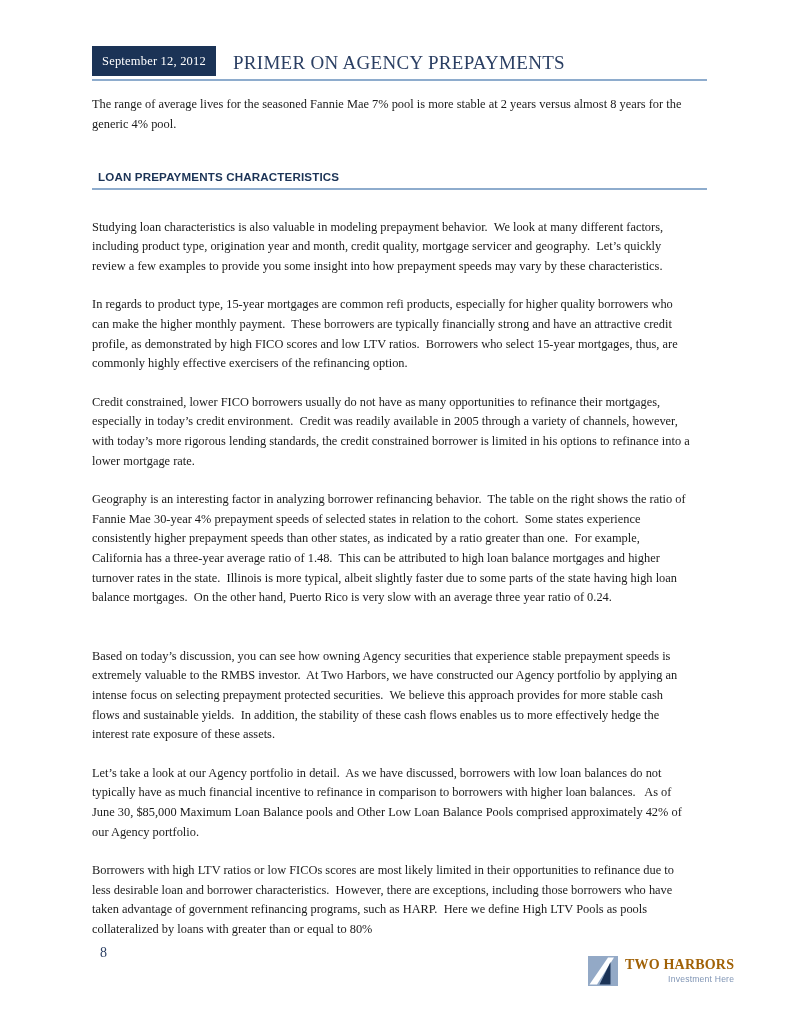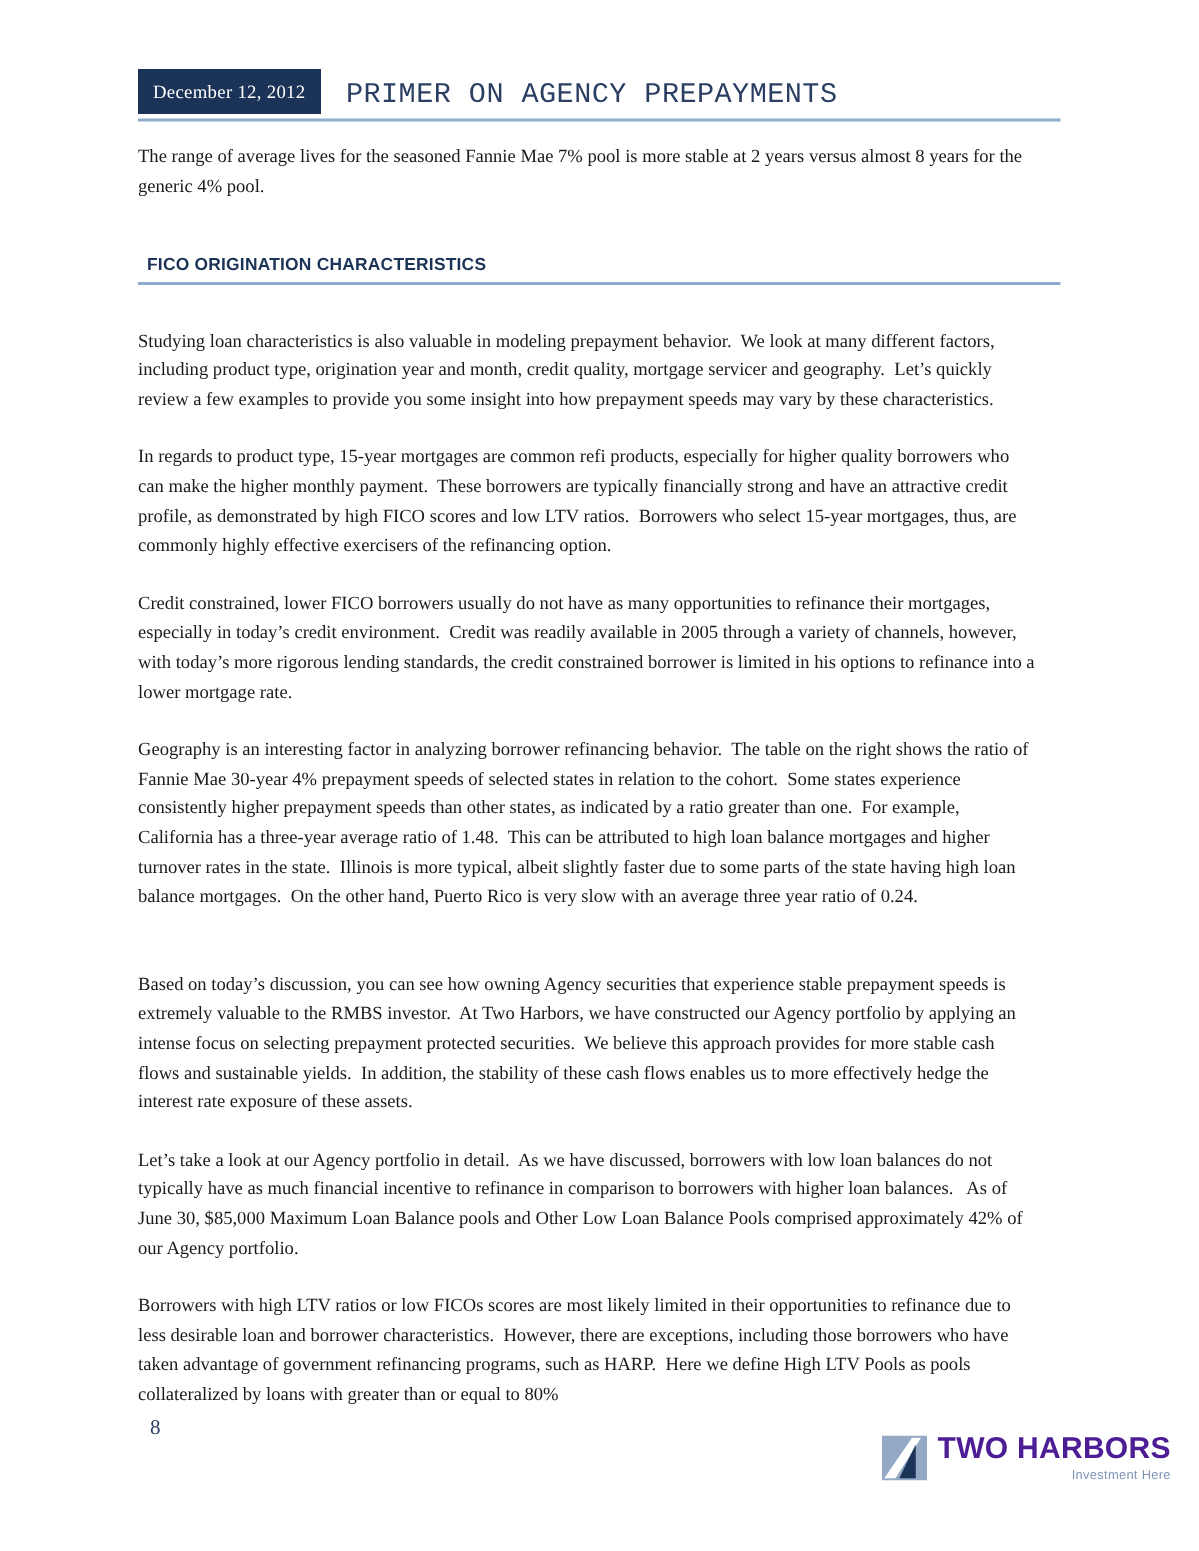--- a/index.html
+++ b/index.html
@@ -42,21 +42,21 @@
     font-size: 12.5px;
     letter-spacing: 0.2px;
     padding: 5px 10px 5px 10px;
     height: 30px;
     box-sizing: border-box;
     display: flex;
     align-items: center;
     white-space: nowrap;
   }
   .doc-title {
-    font-family: Liberation Mono, monospace;
+    font-family: Liberation Serif, serif;
     font-size: 19px;
     color: #2b3f63;
     letter-spacing: 0.3px;
     padding-left: 17px;
     padding-bottom: 2px;
     white-space: nowrap;
   }
   .header-rule {
     margin-top: 3px;
     height: 1.5px;
@@ -138,57 +138,57 @@
   }
   .logo-mark svg { display: block; }
   .logo-text {
     margin-left: 7px;
     display: flex;
     flex-direction: column;
     align-items: flex-end;
     line-height: 1;
   }
   .logo-name {
-    font-family: Liberation Sans, sans-serif;
+    font-family: Liberation Serif, serif;
     font-weight: bold;
-    font-size: 20px;
-    color: #4c1d95;
+    font-size: 14px;
+    color: #a16207;
     letter-spacing: 0.2px;
     white-space: nowrap;
   }
   .logo-sub {
     font-family: "Liberation Sans", sans-serif;
     font-size: 8.6px;
     color: #7f94b4;
     letter-spacing: 0.2px;
     margin-top: 3px;
     white-space: nowrap;
   }
 </style>
 </head>
 <body>
 
 <div class="page">
 
   <div class="header">
     <div class="header-row">
-      <div class="date-box">December 12, 2012</div>
+      <div class="date-box">September 12, 2012</div>
       <div class="doc-title">PRIMER ON AGENCY PREPAYMENTS</div>
     </div>
     <div class="header-rule"></div>
   </div>
 
   <div class="content">
 
     <p class="body-text tight-top">The range of average lives for the seasoned Fannie Mae 7% pool is more stable at 2 years versus almost 8 years for the generic 4% pool.</p>
 
     <div class="gap-small"></div>
 
     <div class="section">
-      <div class="section-title">FICO ORIGINATION CHARACTERISTICS</div>
+      <div class="section-title">LOAN PREPAYMENTS CHARACTERISTICS</div>
       <div class="section-rule"></div>
     </div>
 
     <div class="gap-after-rule"></div>
 
     <p class="body-text">Studying loan characteristics is also valuable in modeling prepayment behavior.  We look at many different factors, including product type, origination year and month, credit quality, mortgage servicer and geography.  Let’s quickly review a few examples to provide you some insight into how prepayment speeds may vary by these characteristics.</p>
     <p class="body-text">In regards to product type, 15-year mortgages are common refi products, especially for higher quality borrowers who can make the higher monthly payment.  These borrowers are typically financially strong and have an attractive credit profile, as demonstrated by high FICO scores and low LTV ratios.  Borrowers who select 15-year mortgages, thus, are commonly highly effective exercisers of the refinancing option.</p>
     <p class="body-text">Credit constrained, lower FICO borrowers usually do not have as many opportunities to refinance their mortgages, especially in today’s credit environment.  Credit was readily available in 2005 through a variety of channels, however, with today’s more rigorous lending standards, the credit constrained borrower is limited in his options to refinance into a lower mortgage rate.</p>
     <p class="body-text">Geography is an interesting factor in analyzing borrower refinancing behavior.  The table on the right shows the ratio of Fannie Mae 30-year 4% prepayment speeds of selected states in relation to the cohort.  Some states experience consistently higher prepayment speeds than other states, as indicated by a ratio greater than one.  For example, California has a three-year average ratio of 1.48.  This can be attributed to high loan balance mortgages and higher turnover rates in the state.  Illinois is more typical, albeit slightly faster due to some parts of the state having high loan balance mortgages.  On the other hand, Puerto Rico is very slow with an average three year ratio of 0.24.</p>
 

